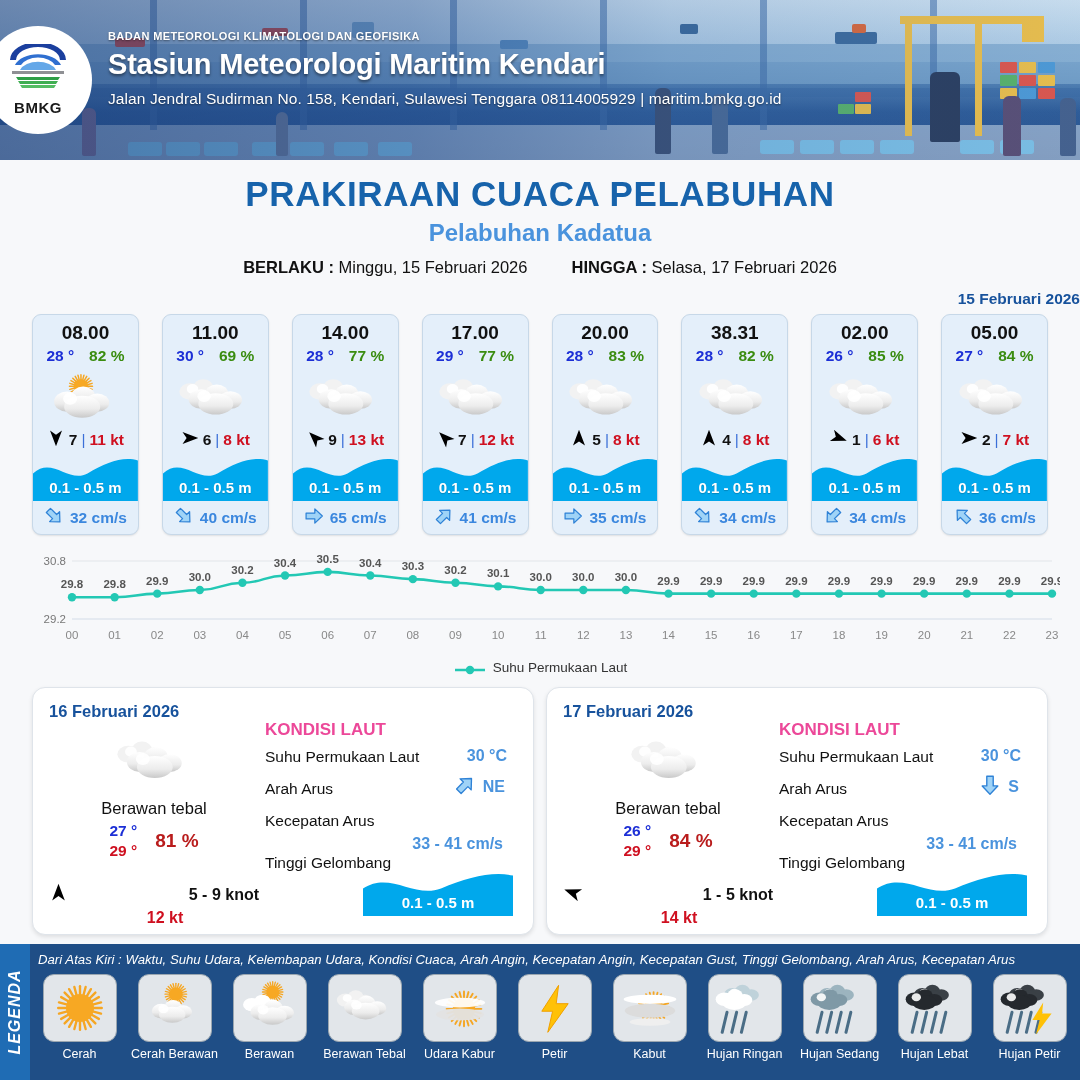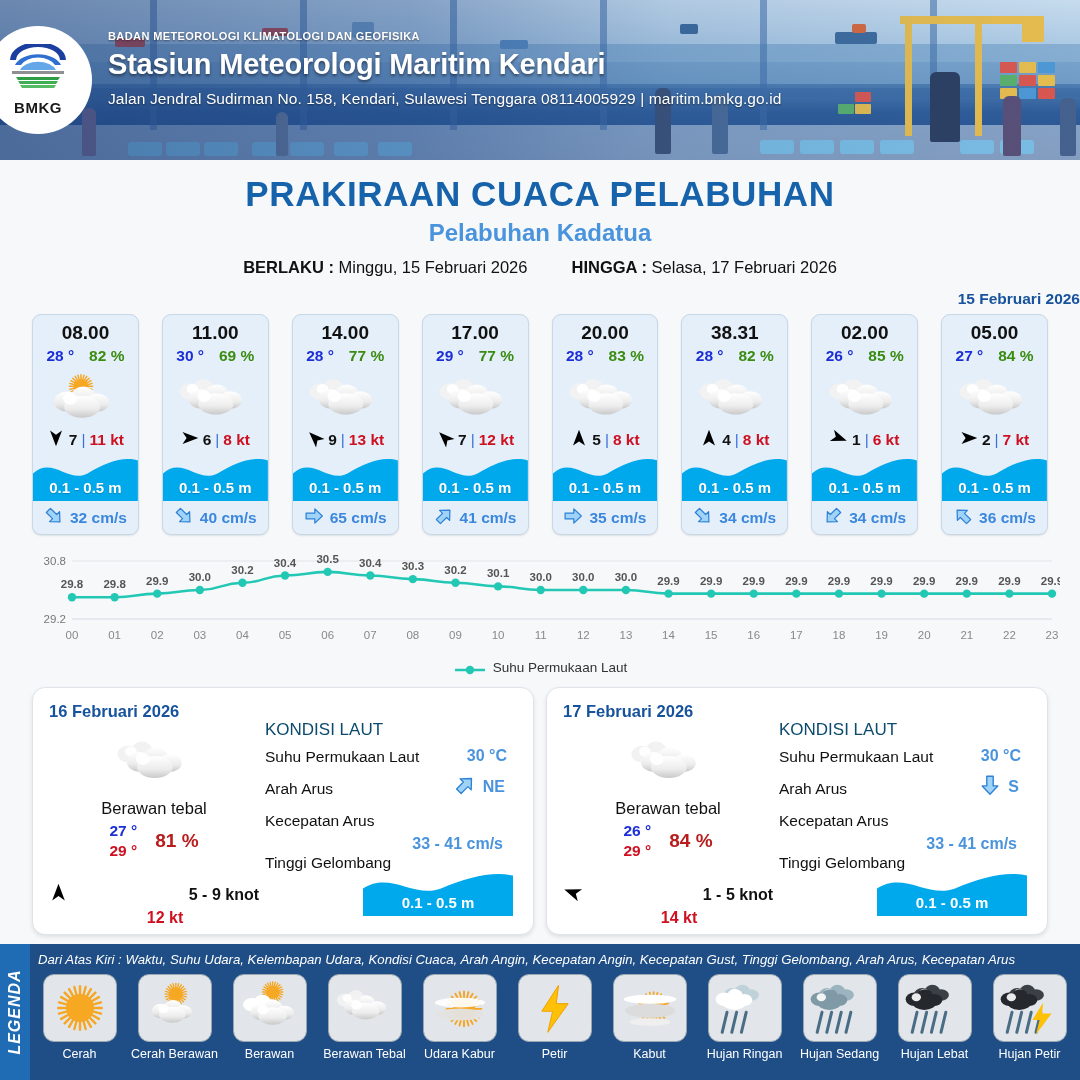--- a/index.html
+++ b/index.html
@@ -93,21 +93,21 @@
   .day-cond{font-size:16.5px;color:#111;margin-top:8px;text-align:center;}
   .day-tt{display:flex;align-items:center;gap:18px;margin-top:4px;justify-content:center;}
   .tt-col{display:flex;flex-direction:column;}
   .t-min{font-size:15.5px;font-weight:bold;color:#1c2fd6;}
   .t-max{font-size:15.5px;font-weight:bold;color:#cf1020;margin-top:2px;}
   .day-hum{font-size:19px;font-weight:bold;color:#b91c1c;}
   .day-wind{display:flex;align-items:center;gap:7px;margin-top:23px;justify-content:space-between;}
   .day-wind .wtxt{font-size:16px;font-weight:bold;color:#111;}
   .day-gust{font-size:16px;font-weight:bold;color:#cf1020;text-align:center;margin-top:3px;margin-left:22px;}
   .day-right{flex:1;position:relative;padding-left:6px;}
-  .kondisi{font-size:17px;font-weight:normal;color:#0c4a6e;margin-top:18px;}
+  .kondisi{font-size:17px;font-weight:bold;color:#ec4899;margin-top:18px;}
   .kl{font-size:15.5px;color:#111;}
   .kv{font-size:16px;font-weight:bold;color:#4a93dd;}
   .krow{position:absolute;}
 
   .wavebadge{position:relative;width:150px;height:48px;}
   .wavebadge span{position:absolute;left:0;right:0;bottom:7px;text-align:center;
       font-size:15px;font-weight:bold;color:#fff;}
 
   
   .legbar{position:absolute;left:0;bottom:0;width:1080px;height:136px;background:#1f4e86;}

